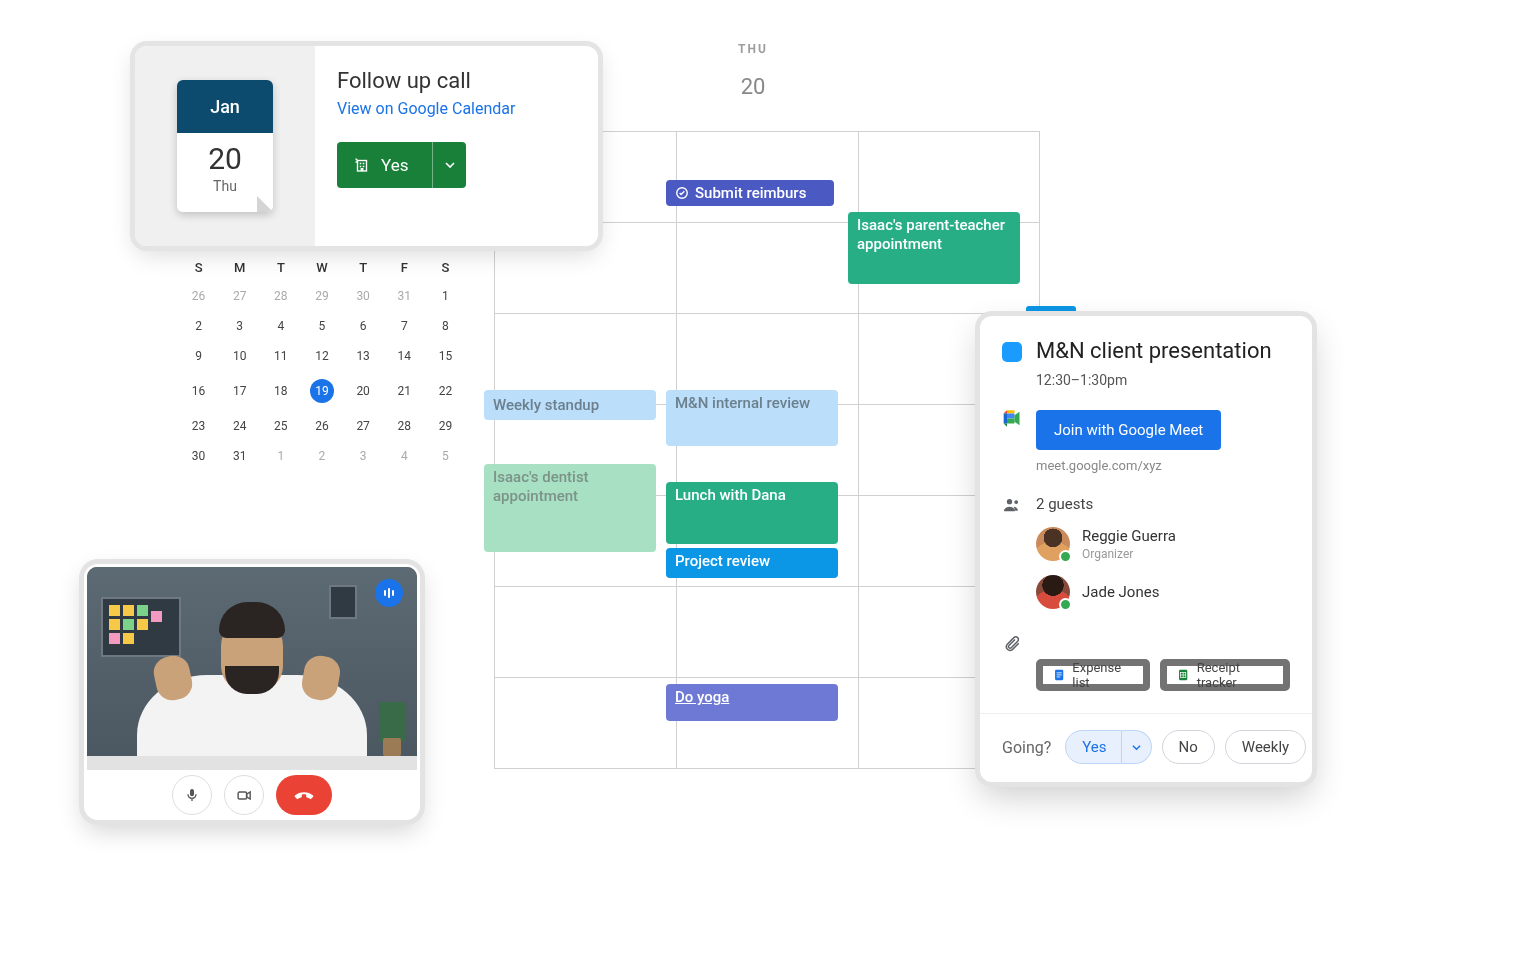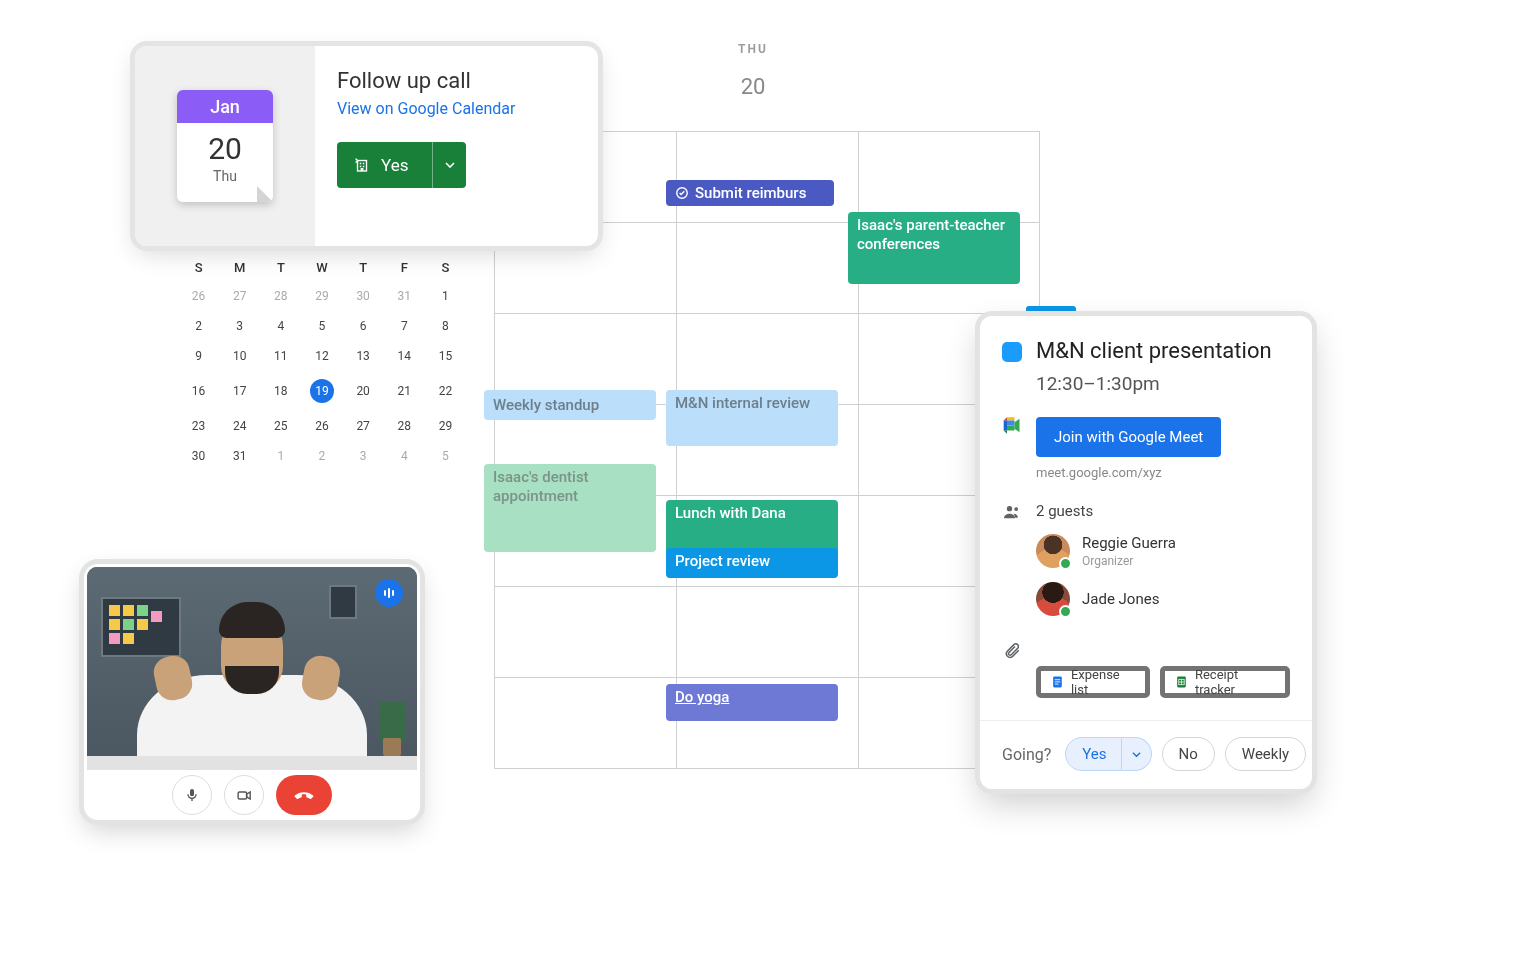--- a/index.html
+++ b/index.html
@@ -33,21 +33,21 @@
   .mini-cal table { border-collapse: collapse; width: 100%; }
   .mini-cal th { font-size: 13px; font-weight: 500; color: #333; padding: 6px 0; width:14.28%; }
   .mini-cal td { font-size: 12px; text-align: center; color: #aaa; padding: 8px 0; }
   .mini-cal td.in { color: #444; }
   .mini-cal td.sel span { display:inline-flex; width:24px; height:24px; background:#1a73e8; color:#fff; border-radius:50%; align-items:center; justify-content:center; }
 
   
   .followup-card { position:absolute; left:135px; top:46px; width:463px; height:200px; background:#fff; border-radius:12px; box-shadow:0 0 0 5px #e4e4e4, 0 8px 24px rgba(0,0,0,.15); display:flex; overflow:hidden; }
   .followup-left { width:180px; background:#f0f0f0; display:flex; align-items:center; justify-content:center; }
   .tearoff { width:96px; border-radius:6px; overflow:hidden; box-shadow:0 3px 8px rgba(0,0,0,.2); position:relative; }
-  .tearoff-top { background:#8b5cf6; color:#fff; text-align:center; font-size:18px; font-weight:500; padding:6px 0; }
+  .tearoff-top { background:#0c4a6e; color:#fff; text-align:center; font-size:18px; font-weight:500; padding:16px 0; }
   .tearoff-body { background:#fff; text-align:center; padding:8px 0 18px; }
   .tearoff-body .dnum { font-size:30px; color:#333; }
   .tearoff-body .dname { font-size:14px; color:#666; margin-top:2px; }
   .tearoff-fold { position:absolute; right:0; bottom:0; width:0; height:0; border-left:16px solid #d4d4d4; border-top:16px solid transparent; }
   .followup-right { flex:1; padding:22px 22px; }
   .fu-title { font-size:22px; color:#333; }
   .fu-link { font-size:16px; color:#1a73e8; margin-top:6px; cursor:pointer; }
   .fu-btn-wrap { display:flex; margin-top:24px; }
   .fu-btn { background:#188038; color:#fff; border:none; border-radius:4px 0 0 4px; height:46px; padding:0 24px 0 16px; display:flex; align-items:center; gap:10px; font-size:17px; cursor:pointer; }
   .fu-btn-dd { background:#188038; color:#fff; border:none; border-left:1px solid rgba(255,255,255,.4); border-radius:0 4px 4px 0; width:34px; height:46px; cursor:pointer; display:flex; align-items:center; justify-content:center; }
@@ -77,33 +77,33 @@
   .person .plant { position:absolute; right:12px; bottom:14px; width:26px; height:54px; }
   .person .plant .pot { position:absolute; bottom:0; left:4px; width:18px; height:18px; background:#9b7b55; border-radius:2px; }
   .person .plant .leaves { position:absolute; bottom:14px; left:0; width:26px; height:40px; background:radial-gradient(circle at 50% 80%, #3a6b48 40%, transparent 41%),radial-gradient(circle at 30% 50%, #3a6b48 40%, transparent 41%),radial-gradient(circle at 70% 50%, #3a6b48 40%, transparent 41%),radial-gradient(circle at 50% 20%, #3a6b48 40%, transparent 41%); }
   .person .frame { position:absolute; right:60px; top:18px; width:28px; height:34px; border:2px solid #6d7880; background:#2f3a42; }
 
   
   .event-card { position:absolute; left:980px; top:316px; width:332px; background:#fff; border-radius:12px; box-shadow:0 0 0 5px #e3e3e3, 0 14px 34px rgba(0,0,0,.2); padding:22px 22px 18px; }
   .ev-title-row { display:flex; align-items:flex-start; gap:14px; }
   .ev-color { width:20px; height:20px; border-radius:5px; background:#1a9cff; margin-top:4px; flex:0 0 auto; }
   .ev-title { font-size:22px; color:#222; line-height:1.2; }
-  .ev-time { font-size:19px; color:#555; margin:8px 0 0 34px; }
+  .ev-time { font-size:14px; color:#555; margin:8px 0 0 34px; }
   .ev-sec { display:flex; align-items:flex-start; gap:14px; margin-top:22px; }
   .ev-sec .icon-col { width:20px; display:flex; justify-content:center; flex:0 0 auto; }
   .ev-join-btn { background:#1a73e8; color:#fff; border:none; border-radius:4px; height:40px; padding:0 18px; font-size:15px; cursor:pointer; }
   .ev-meet-url { font-size:13px; color:#888; margin-top:8px; }
   .ev-guests-label { font-size:15px; color:#444; }
   .guest { display:flex; align-items:center; gap:12px; margin-top:14px; }
   .guest .avatar { width:34px; height:34px; border-radius:50%; position:relative; flex:0 0 auto; }
   .guest .avatar .check { position:absolute; right:-2px; bottom:-2px; width:13px; height:13px; background:#34a853; border:2px solid #fff; border-radius:50%; }
   .guest-name { font-size:15px; color:#333; }
   .guest-role { font-size:12px; color:#999; margin-top:2px; }
   .attach-row { display:flex; gap:10px; margin-left:34px; margin-top:6px; }
-  .attach-chip { border:5px solid #737373; border-radius:5px; height:32px; padding:0 10px; display:flex; align-items:center; gap:7px; font-size:13px; color:#444; cursor:pointer; }
+  .attach-chip { border:7px solid #737373; border-radius:5px; height:32px; padding:0 10px; display:flex; align-items:center; gap:7px; font-size:13px; color:#444; cursor:pointer; }
   .chip-icon { width:14px; height:14px; }
   .going-row { border-top:1px solid #eee; margin:22px -22px 0; padding:16px 22px 0; display:flex; align-items:center; gap:14px; }
   .going-label { font-size:16px; color:#666; }
   .rsvp-group { display:flex; gap:10px; margin-left:auto; align-items:center; }
   .rsvp-btn { border:1px solid #d2d6db; background:#fff; color:#444; border-radius:20px; height:34px; padding:0 16px; font-size:15px; cursor:pointer; }
   .rsvp-yes-wrap { display:flex; }
   .rsvp-yes { border:1px solid #bcd6f8; background:#e8f0fe; color:#1a73e8; border-radius:20px 0 0 20px; height:34px; padding:0 14px 0 16px; font-size:15px; cursor:pointer; }
   .rsvp-yes-dd { border:1px solid #bcd6f8; border-left:none; background:#e8f0fe; color:#1a73e8; border-radius:0 20px 20px 0; height:34px; width:30px; cursor:pointer; display:flex; align-items:center; justify-content:center; }
 
   
@@ -161,25 +161,25 @@
         <div class="cal-cell"></div>
       </div>
 
     <div class="evt task" style="left:186px; top:48px; width:168px; height:26px; display:flex; align-items:center;">
       <svg width="14" height="14" viewBox="0 0 24 24" fill="none" stroke="#fff" stroke-width="2.4">
           <circle cx="12" cy="12" r="9"></circle>
           <path d="M8 12l2.5 2.5L16 9"></path>
         </svg>
       <span class="evt-title">Submit reimburs</span>
     </div>
-    <div class="evt green" style="left:368px; top:80px; width:172px; height:72px;"><span class="evt-title">Isaac's parent-teacher conferences</span></div>
+    <div class="evt green" style="left:368px; top:80px; width:172px; height:72px;"><span class="evt-title">Isaac's parent-teacher appointment</span></div>
     <div class="evt lightblue" style="left:4px; top:258px; width:172px; height:30px; padding-top:6px;"><span class="evt-title">Weekly standup</span></div>
     <div class="evt lightblue" style="left:186px; top:258px; width:172px; height:56px;"><span class="evt-title">M&amp;N internal review</span></div>
     <div class="evt mint" style="left:4px; top:332px; width:172px; height:88px;"><span class="evt-title">Isaac's dentist appointment</span></div>
-    <div class="evt green" style="left:186px; top:368px; width:172px; height:62px;"><span class="evt-title">Lunch with Dana</span></div>
+    <div class="evt green" style="left:186px; top:350px; width:172px; height:62px;"><span class="evt-title">Lunch with Dana</span></div>
     <div class="evt blue" style="left:186px; top:416px; width:172px; height:30px; padding-top:4px;"><span class="evt-title">Project review</span></div>
     <div class="evt purple" style="left:186px; top:552px; width:172px; height:37px; padding-top:4px;text-decoration:underline;"><span class="evt-title">Do yoga</span></div>
   </div>
 </div>
 
 <div class="peek-evt"></div>
 
 <div class="mini-cal">
   <table>
     <thead>

